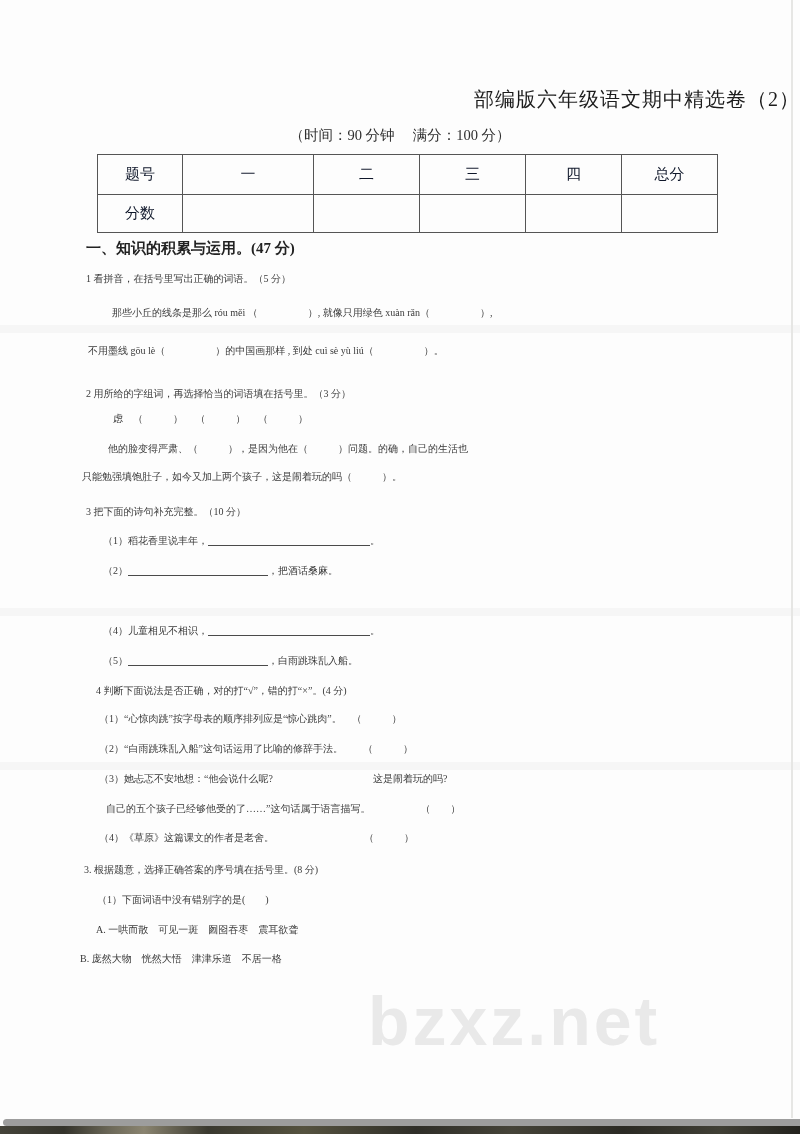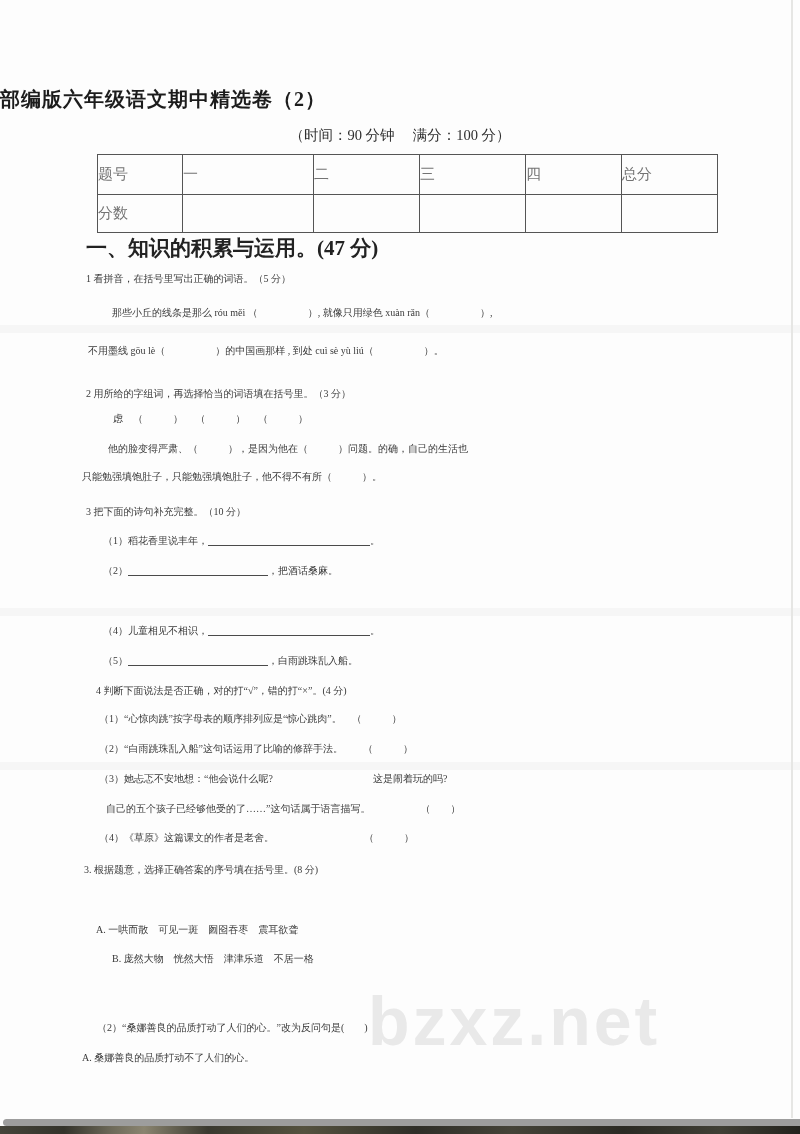--- a/index.html
+++ b/index.html
@@ -1,27 +1,27 @@
 <!DOCTYPE html>
 <html><head>
 <meta charset="utf-8">
 <style>
   html,body{margin:0;padding:0;}
   body{background:#ffffff;font-family:"Liberation Serif","DejaVu Serif",serif;}
   .page{position:relative;width:800px;height:1134px;background:#fdfdfd;overflow:hidden;}
-  .title{position:absolute;top:86px;left:0;width:100%;text-align:left;
-         font-size:20px;font-weight:700;color:#1c1c1c;letter-spacing:1px;}
+  .title{position:absolute;top:86px;left:0;width:100%;text-align:right;
+         font-size:20px;font-weight:400;color:#1c1c1c;letter-spacing:1px;}
   .subtitle{position:absolute;top:126px;left:0;width:100%;text-align:center;
          font-size:14.5px;color:#2e2e2e;white-space:pre;}
   .line{position:absolute;font-size:10px;color:#3a3a3a;line-height:20px;white-space:pre;z-index:2;}
   .bold{font-weight:700;color:#222;}
   table.score{position:absolute;left:97px;top:154px;border-collapse:collapse;z-index:2;
          table-layout:fixed;}
-  table.score td{border:1.4px solid #555;vertical-align:middle;
-         font-size:15px;color:#737373;padding:0;}
+  table.score td{border:1.4px solid #555;text-align:center;vertical-align:middle;
+         font-size:15px;color:#0f172a;padding:0;}
   .blank{display:inline-block;border-bottom:1.3px solid #4a4a4a;height:14px;vertical-align:-2px;}
   .watermark{position:absolute;left:368px;top:982px;z-index:1;
          font-family:"Liberation Sans","DejaVu Sans",sans-serif;
          font-weight:700;font-size:68px;color:#e9e9e9;letter-spacing:3px;}
   .edge-line{position:absolute;left:791px;top:0;width:2px;height:1118px;background:#e6e6e4;z-index:3;}
   .scan-band{position:absolute;left:0;width:100%;height:8px;background:rgba(120,120,120,0.05);z-index:0;}
   .scrollbar{position:absolute;left:3px;top:1119px;width:797px;height:7px;background:#9d9d9d;
          border-radius:4px 0 0 4px;z-index:4;}
   .photo-strip{position:absolute;left:0;top:1126px;width:100%;height:8px;z-index:4;
          background:linear-gradient(90deg,#45443a 0%,#34332b 8%,#6e6a5a 14%,#8a8470 18%,
@@ -55,46 +55,45 @@
       <td>分数</td>
       <td></td>
       <td></td>
       <td></td>
       <td></td>
       <td></td>
     </tr>
   </tbody>
     </table>
 
-  <div class="line bold" style="left:86px;top:238px;font-size:21px">一、知识的积累与运用。(47 分)</div>
+  <div class="line bold" style="left:86px;top:238px;font-size:15px">一、知识的积累与运用。(47 分)</div>
 
   <div class="line" style="left:86px;top:269px">1 看拼音，在括号里写出正确的词语。（5 分）</div>
   <div class="line" style="left:112px;top:303px">那些小丘的线条是那么 róu měi （　　　　　）, 就像只用绿色 xuàn rǎn（　　　　　）, </div>
   <div class="line" style="left:88px;top:341px">不用墨线 gōu lè（　　　　　）的中国画那样 , 到处 cuì sè yù liú（　　　　　）。</div>
 
   <div class="line" style="left:86px;top:384px">2 用所给的字组词，再选择恰当的词语填在括号里。（3 分）</div>
   <div class="line" style="left:113px;top:409px">虑　（　　　）　 （　　　）　 （　　　）</div>
   <div class="line" style="left:108px;top:439px">他的脸变得严肃、（　　　），是因为他在（　　　）问题。的确，自己的生活也</div>
-  <div class="line" style="left:82px;top:467px">只能勉强填饱肚子，只能勉强填饱肚子，他不得不有所（　　　）。</div>
+  <div class="line" style="left:82px;top:467px">只能勉强填饱肚子，如今又加上两个孩子，这是闹着玩的吗（　　　）。</div>
 
   <div class="line" style="left:86px;top:502px">3 把下面的诗句补充完整。（10 分）</div>
   <div class="line" style="left:103px;top:531px"><span>（1）稻花香里说丰年，</span><span class="blank" style="width:162px"></span><span>。</span></div>
   <div class="line" style="left:103px;top:561px"><span>（2）</span><span class="blank" style="width:140px"></span><span>，把酒话桑麻。</span></div>
   <div class="line" style="left:103px;top:621px"><span>（4）儿童相见不相识，</span><span class="blank" style="width:162px"></span><span>。</span></div>
   <div class="line" style="left:103px;top:651px"><span>（5）</span><span class="blank" style="width:140px"></span><span>，白雨跳珠乱入船。</span></div>
 
   <div class="line" style="left:96px;top:681px">4 判断下面说法是否正确，对的打“√”，错的打“×”。(4 分)</div>
   <div class="line" style="left:99px;top:709px">（1）“心惊肉跳”按字母表的顺序排列应是“惊心跳肉”。　（　　　）</div>
   <div class="line" style="left:99px;top:739px">（2）“白雨跳珠乱入船”这句话运用了比喻的修辞手法。　　（　　　）</div>
   <div class="line" style="left:99px;top:769px">（3）她忐忑不安地想：“他会说什么呢?　　　　　　　　　　这是闹着玩的吗?</div>
   <div class="line" style="left:106px;top:799px">自己的五个孩子已经够他受的了……”这句话属于语言描写。　　　　　（　　）</div>
   <div class="line" style="left:99px;top:828px">（4）《草原》这篇课文的作者是老舍。　　　　　　　　　（　　　）</div>
 
   <div class="line" style="left:84px;top:860px">3. 根据题意，选择正确答案的序号填在括号里。(8 分)</div>
+  <div class="line" style="left:97px;top:890px">（1）下面词语中没有错别字的是(　　)</div>
   <div class="line" style="left:96px;top:920px">A. 一哄而散　可见一斑　囫囵吞枣　震耳欲聋</div>
-  <div class="line" style="left:112px;top:949px">B. 庞然大物　恍然大悟　津津乐道　不居一格</div>
-  <div class="line" style="left:97px;top:1018px">（2）“桑娜善良的品质打动了人们的心。”改为反问句是(　　)</div>
-  <div class="line" style="left:82px;top:1048px">A. 桑娜善良的品质打动不了人们的心。</div>
+  <div class="line" style="left:80px;top:949px">B. 庞然大物　恍然大悟　津津乐道　不居一格</div>
 
   <div class="edge-line"></div>
   <div class="scrollbar"></div>
   <div class="photo-strip"></div>
 </div>
 
 </body></html>

